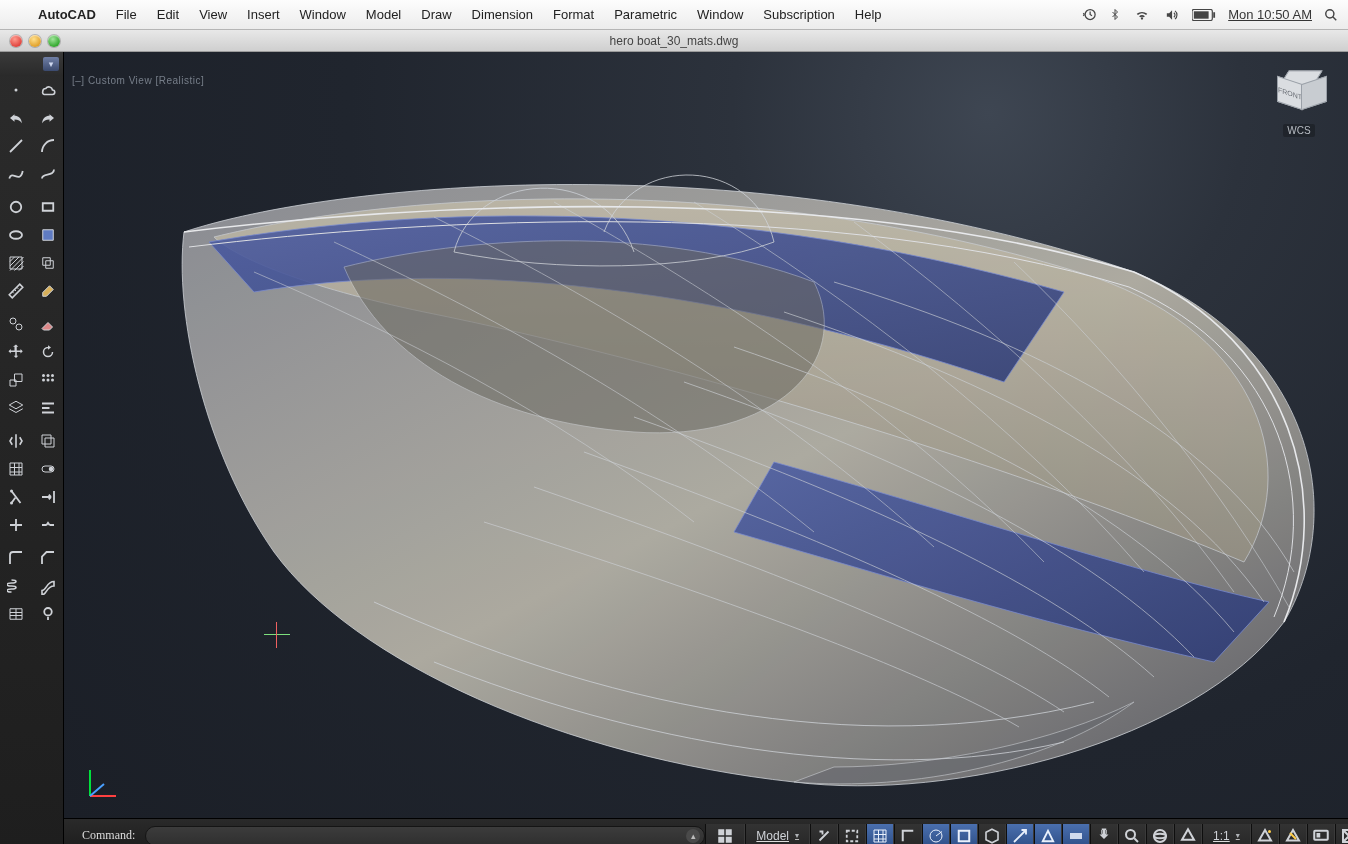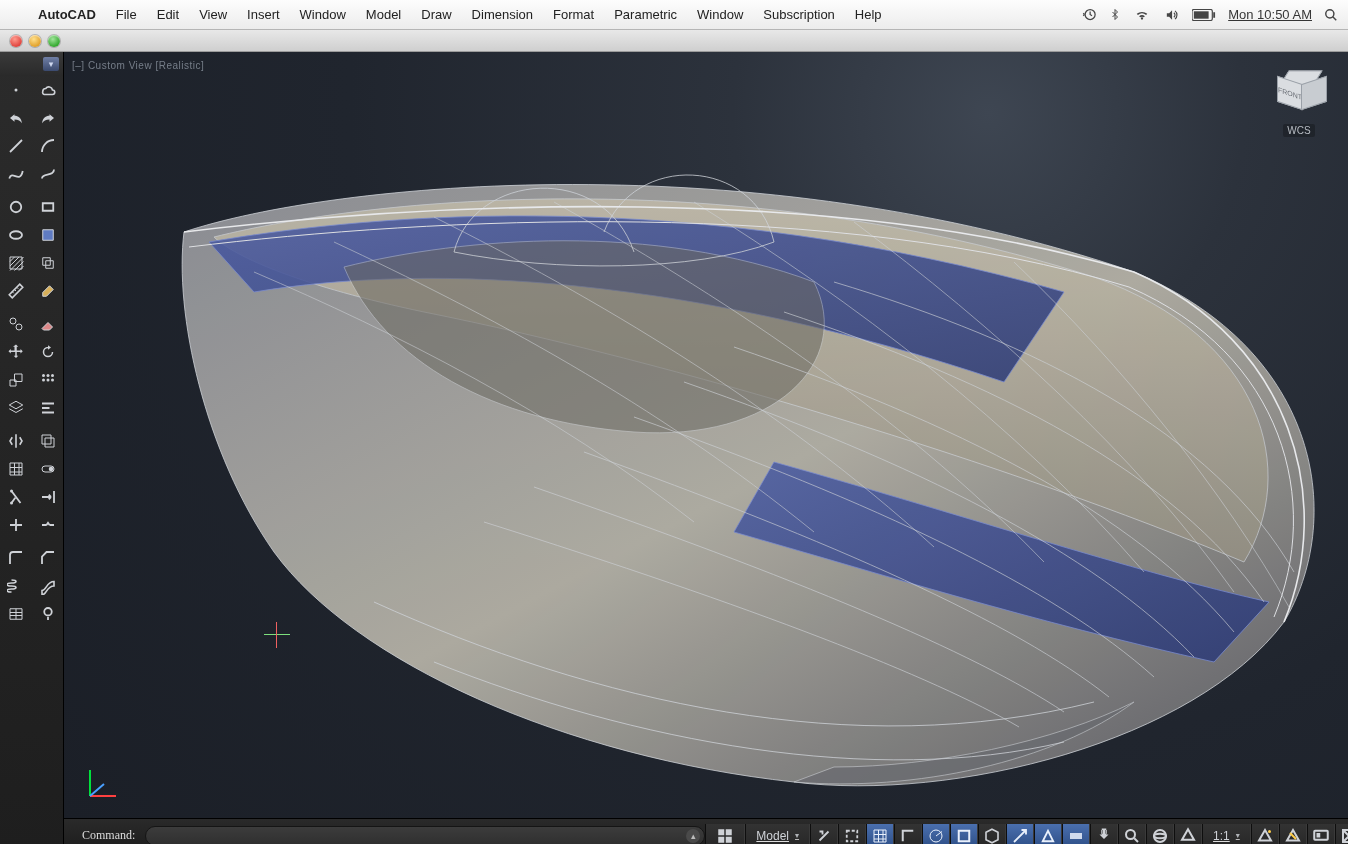--- a/index.html
+++ b/index.html
@@ -28,21 +28,21 @@
 .app { position: relative; width: 1348px; height: 800px; background: #1a1a1a; }
 .toolpalette { position: absolute; left: 0; top: 0; width: 64px; height: 800px; background: linear-gradient(#2b2b2b,#1e1e1e); border-right: 1px solid #000; }
 .toolpalette .hdr { height: 24px; background: linear-gradient(#3a3a3a,#2a2a2a); display: flex; align-items: center; justify-content: flex-end; padding-right: 4px; }
 .toolpalette .hdr .dd { width: 16px; height: 14px; background: linear-gradient(#707fa5,#3b4a6e); border-radius: 2px; display: flex; align-items: center; justify-content: center; color:#cfd8ef; font-size:9px; }
 .toolpalette .grid { display: grid; grid-template-columns: 32px 32px; }
 .toolpalette .tbtn { width: 32px; height: 28px; display: flex; align-items: center; justify-content: center; color: #cfcfcf; cursor: default; }
 .toolpalette .sep { grid-column: 1 / span 2; height: 5px; }
 
 
 .viewport { position: absolute; left: 64px; right: 0; top: 0; bottom: 34px; background: radial-gradient(circle at 72% 8%, #3e4652 0%, #2c323c 22%, #20252e 55%, #1b1f27 100%); overflow: hidden; }
-.viewport .vplabel { position: absolute; left: 8px; top: 8px; font-size: 10px; color: #9aa3af; opacity: .7; letter-spacing: .5px; }
+.viewport .vplabel { position: absolute; left: 8px; top: 23px; font-size: 10px; color: #9aa3af; opacity: .7; letter-spacing: .5px; }
 .viewport .viewcube-area { position: absolute; right: 14px; top: 14px; width: 70px; text-align: center; }
 .viewcube { width: 48px; height: 48px; margin: 0 auto; position: relative; }
 .vc-face { position: absolute; background: #dadde1; border: 1px solid #9aa0a8; font-size: 8px; display:flex; align-items:center; justify-content:center; color:#6b6f76;}
 .vc-top { width: 34px; height: 20px; left: 9px; top: 2px; transform: skewX(-32deg) scaleY(.75); }
 .vc-front { width: 26px; height: 26px; left: 2px; top: 14px; transform: skewY(18deg); font-size:7px;}
 .vc-right { width: 26px; height: 26px; left: 26px; top: 14px; transform: skewY(-18deg); background:#c8ccd1; font-size:6px;}
 .viewcube-area .wcs { margin-top: 10px; font-size: 10px; color: #b7bcc3; background: rgba(0,0,0,.25); padding: 1px 4px; border-radius: 2px; display:inline-block;}
 
 
 .ucs { position: absolute; left: 18px; bottom: 14px; width: 40px; height: 40px; }
@@ -134,20 +134,21 @@
     </span>
   </div>
 </div>
 
 <div class="window-title">
   <div class="traffic">
     <div class="dot close"></div>
     <div class="dot min"></div>
     <div class="dot zoom"></div>
   </div>
+  <div class="title">hero boat_30_mats.dwg</div>
 </div>
 
 <div class="app">
 
   <div class="toolpalette">
     <div class="hdr">
         <div class="dd">▾</div>
       </div>
     <div class="grid" id="toolgrid">
         <div class="tbtn">

